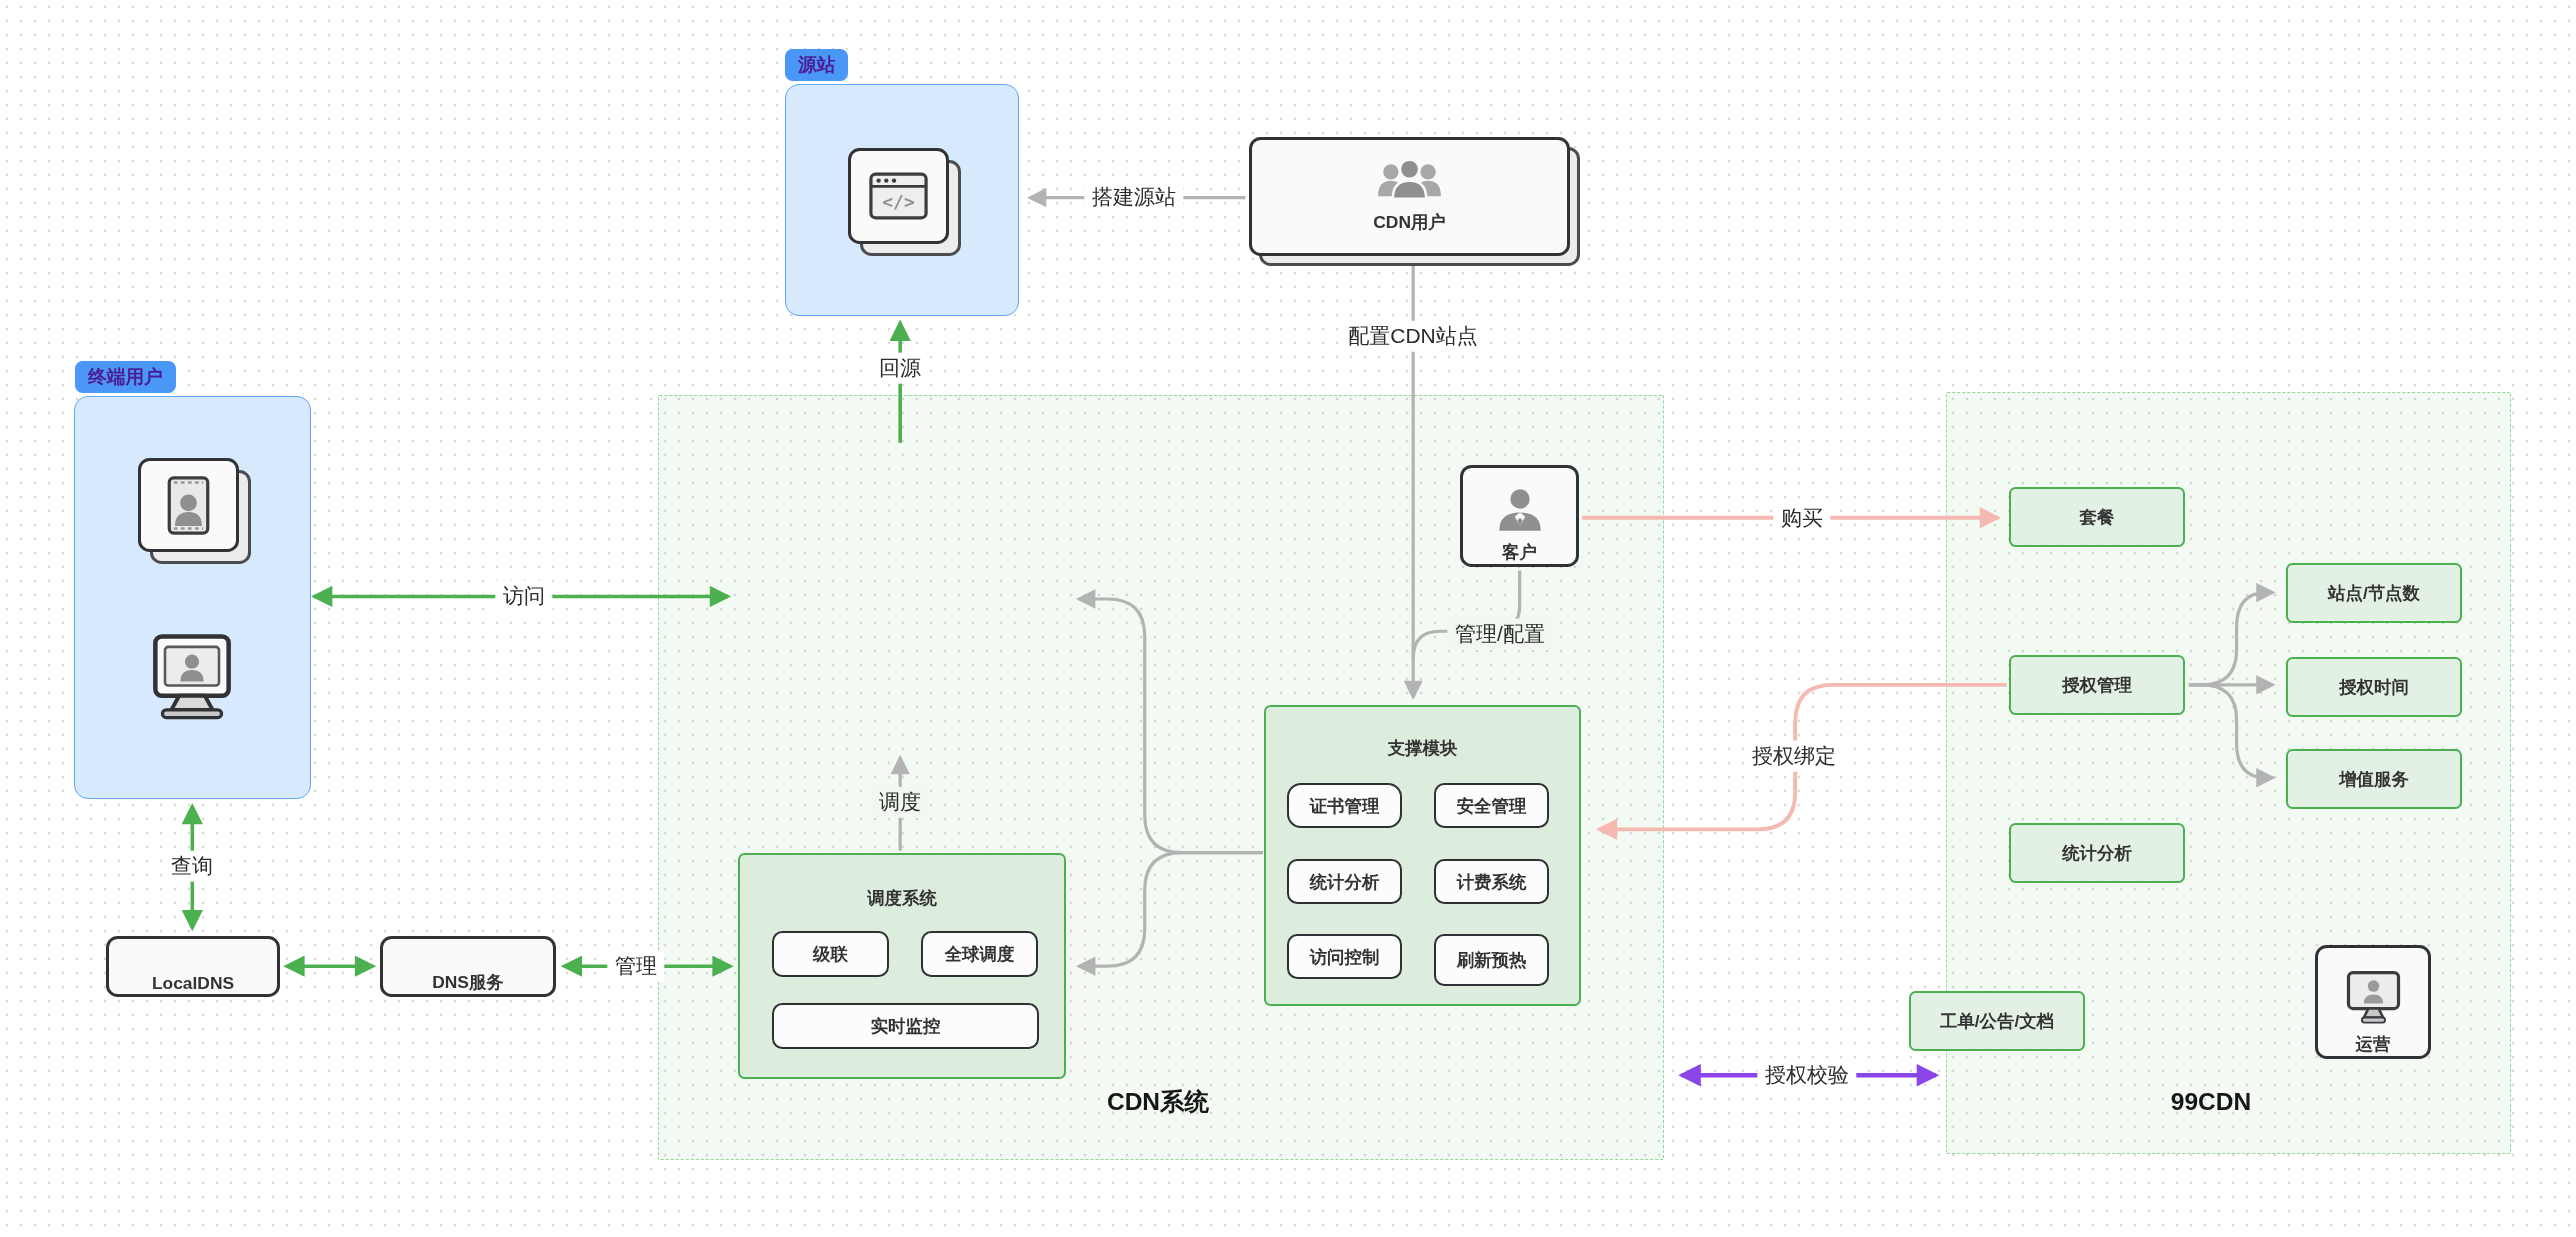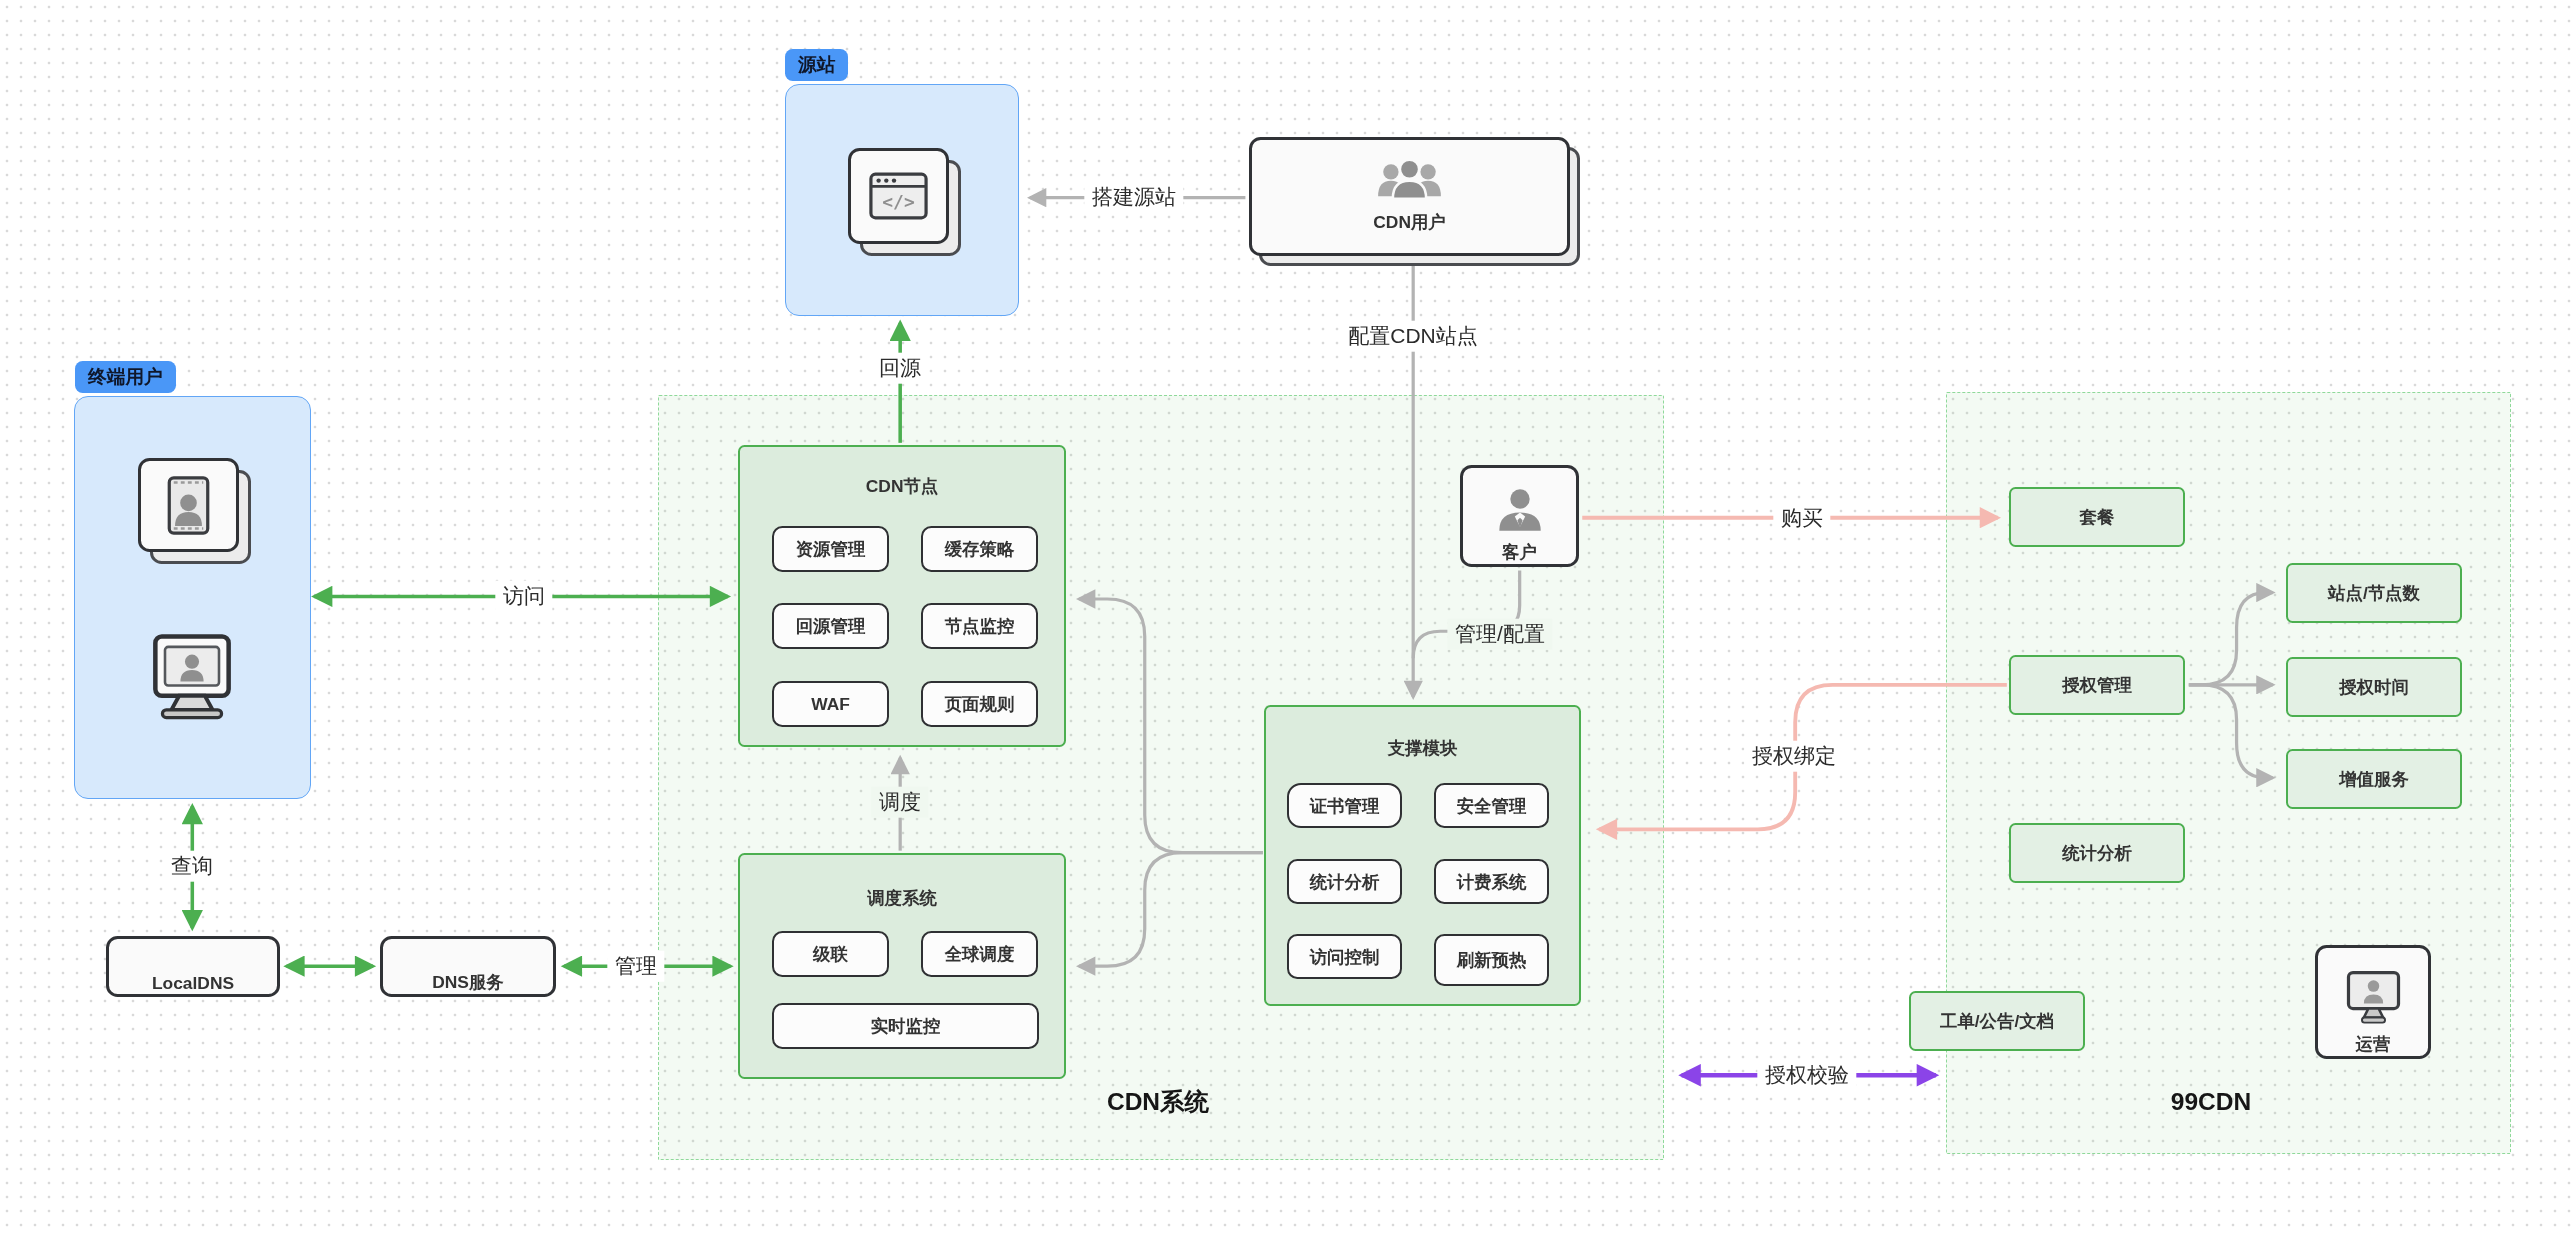--- a/index.html
+++ b/index.html
@@ -7,21 +7,21 @@
     position:relative;width:2576px;height:1238px;overflow:hidden;
     font-family:"Liberation Sans",sans-serif;color:#333;
     background-color:#ffffff;
     background-image:radial-gradient(circle,#d9d9d9 1.5px,transparent 1.6px);
     background-size:14px 14px;
   }
   
   .container-d{position:absolute;border:1.9px dashed #8fd99a;background:rgba(102,187,106,0.08);border-radius:1.3px;}
   .container-label{position:absolute;transform:translate(-50%,-50%);font-size:24.5px;font-weight:700;color:#161616;white-space:nowrap;}
   
-  .blue-badge{position:absolute;background:#4a97f7;color:#0f172a;border-radius:7.7px;font-size:18.7px;font-weight:700;padding:3.2px 13px;white-space:nowrap;}
+  .blue-badge{position:absolute;background:#4a97f7;color:#4c1d95;border-radius:7.7px;font-size:18.7px;font-weight:700;padding:3.2px 13px;white-space:nowrap;}
   .blue-box{position:absolute;background:#d7e9fc;border:1.9px solid #62a6f6;border-radius:14px;}
   
   .stack{position:absolute;}
   .stack .back{position:absolute;left:11.6px;top:11.6px;width:100%;height:100%;background:#ececec;border:3.9px solid #4a4c50;border-radius:11.6px;box-sizing:border-box;}
   .stack .front{position:absolute;left:0;top:0;width:100%;height:100%;background:#fafafa;border:3.9px solid #303236;border-radius:11.6px;box-sizing:border-box;display:flex;flex-direction:column;align-items:center;justify-content:center;gap:13px;}
   .node-label{font-size:17.4px;font-weight:600;color:#333;}
   
   .wnode{position:absolute;background:#fafafa;border:3.9px solid #303236;border-radius:11.6px;box-sizing:border-box;display:flex;flex-direction:column;align-items:center;justify-content:flex-end;gap:7.7px;}
   
   .module{position:absolute;background:#dcecdd;border:2.6px solid #4caf50;border-radius:6.5px;box-sizing:border-box;}
@@ -161,29 +161,20 @@
     <div class="node-label">运营</div>
   </div>
 
   <div class="wnode z3" style="left:106px;top:936px;width:174px;height:61px;">
     <div class="node-label">LocalDNS</div>
   </div>
   <div class="wnode z3" style="left:380px;top:936px;width:176px;height:61px;">
     <div class="node-label">DNS服务</div>
   </div>
 
-  <div class="module z3" style="left:738px;top:445px;width:328px;height:302px;">
-    <div class="module-title" style="top:27px;">CDN节点</div>
-    <div class="sub" style="left:32px;top:79px;width:117px;height:46px;">资源管理</div>
-    <div class="sub" style="left:181px;top:79px;width:117px;height:46px;">缓存策略</div>
-    <div class="sub" style="left:32px;top:156px;width:117px;height:46px;">回源管理</div>
-    <div class="sub" style="left:181px;top:156px;width:117px;height:46px;">节点监控</div>
-    <div class="sub" style="left:32px;top:234px;width:117px;height:46px;">WAF</div>
-    <div class="sub" style="left:181px;top:234px;width:117px;height:46px;">页面规则</div>
-  </div>
 
   <div class="module z3" style="left:738px;top:853px;width:328px;height:226px;">
     <div class="module-title" style="top:31px;">调度系统</div>
     <div class="sub" style="left:32px;top:76px;width:117px;height:46px;">级联</div>
     <div class="sub" style="left:181px;top:76px;width:117px;height:46px;">全球调度</div>
     <div class="sub" style="left:32px;top:148px;width:267px;height:46px;">实时监控</div>
   </div>
 
   <div class="module z3" style="left:1264px;top:705px;width:317px;height:301px;">
     <div class="module-title" style="top:29px;">支撑模块</div>

